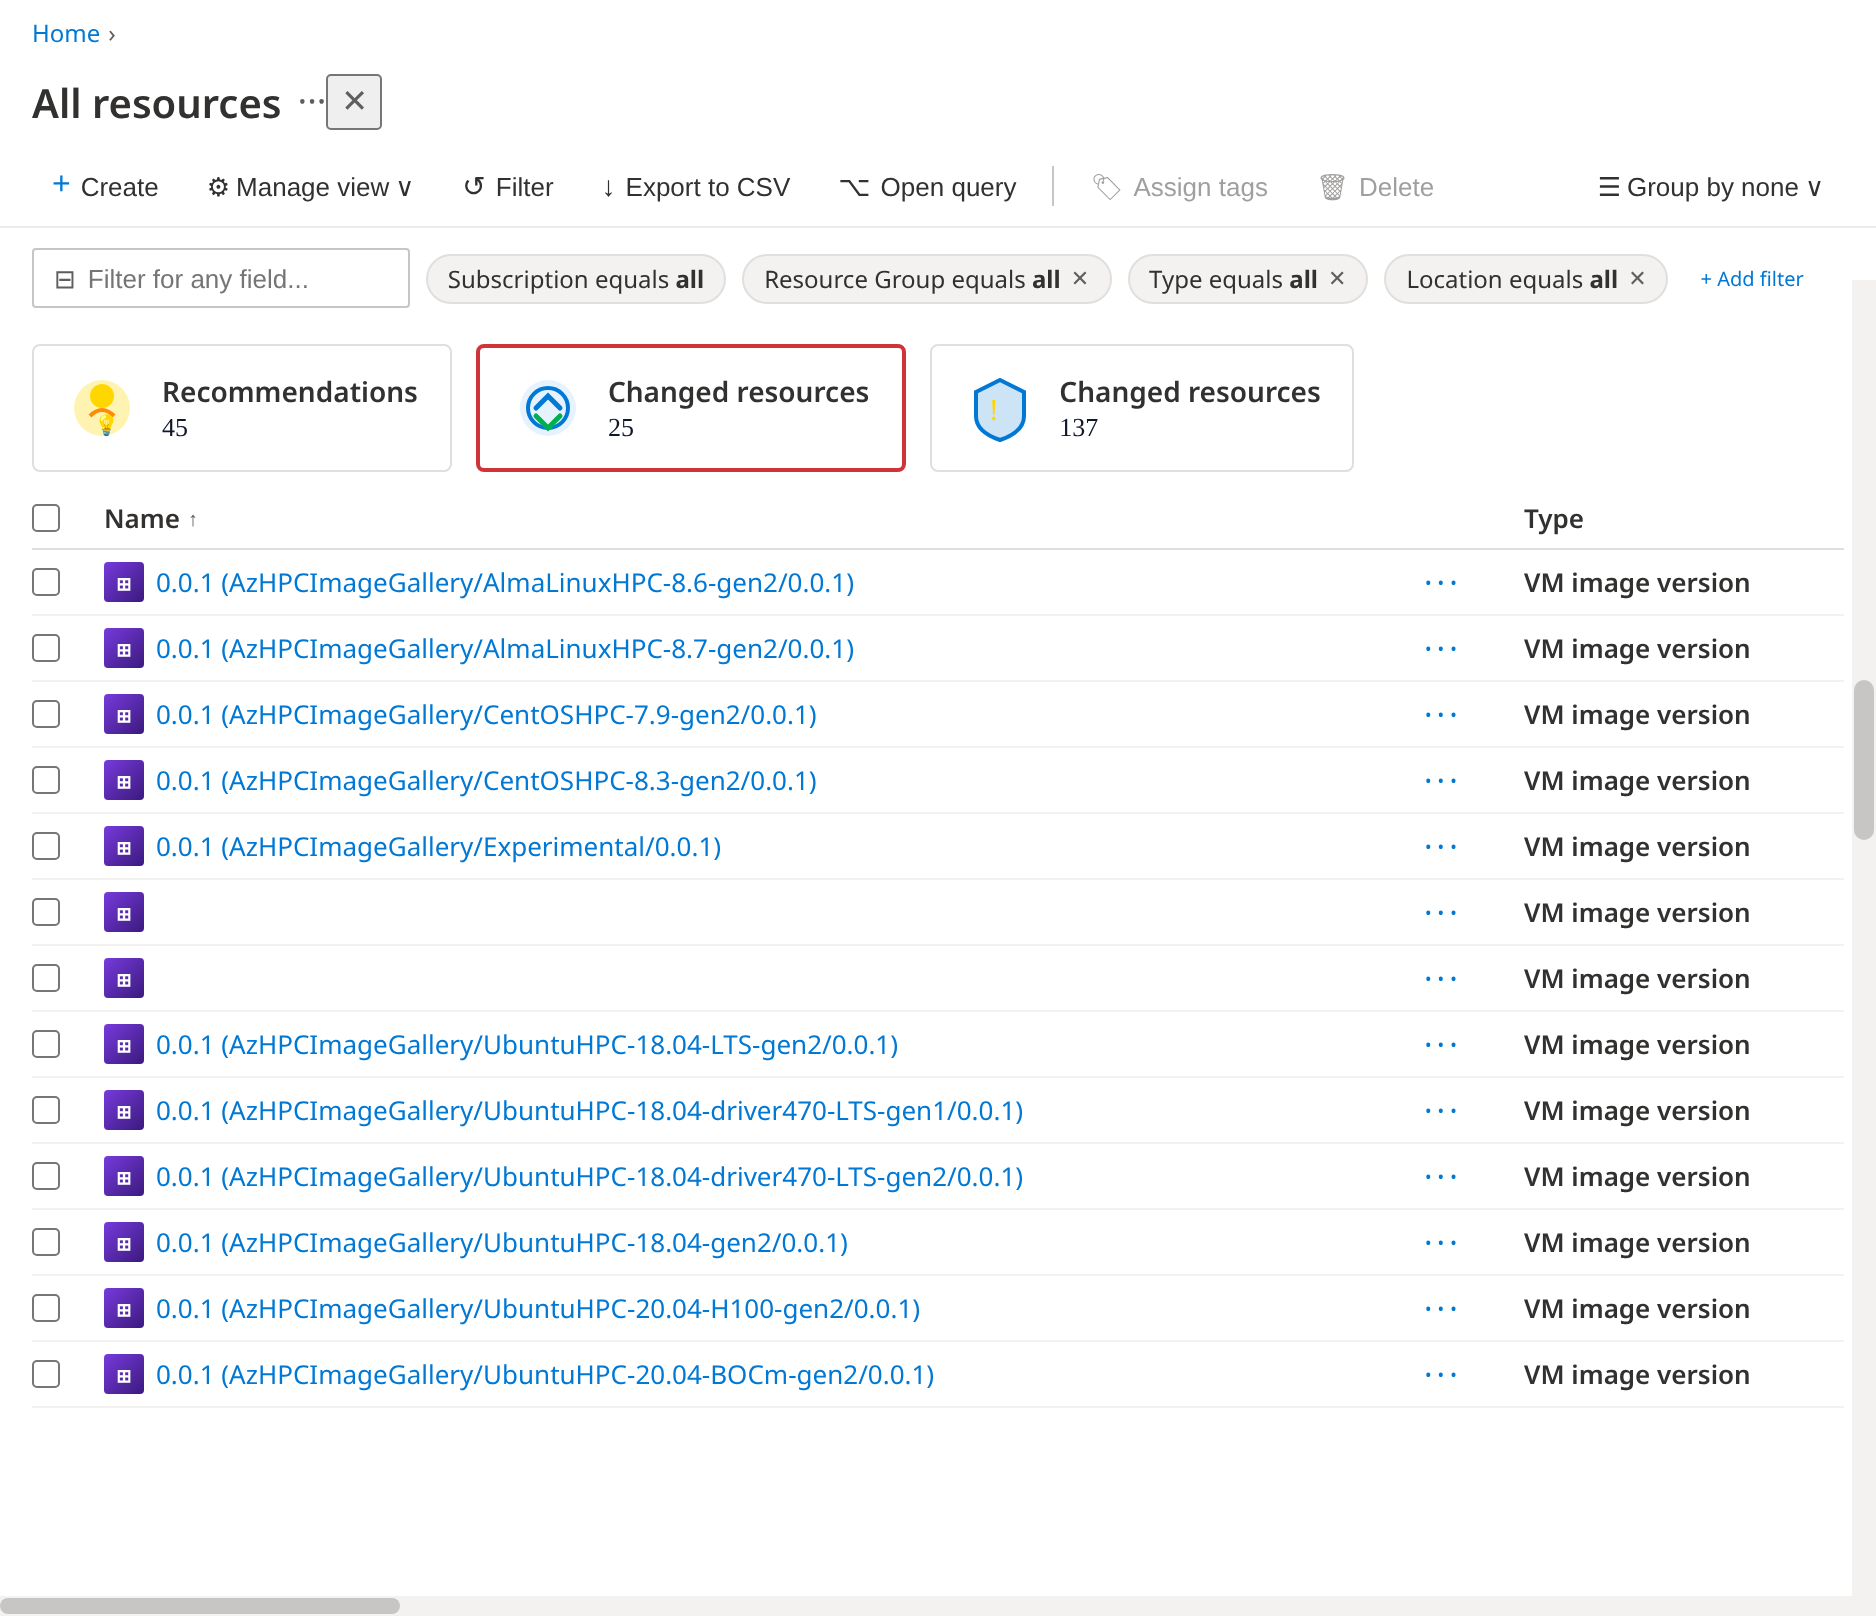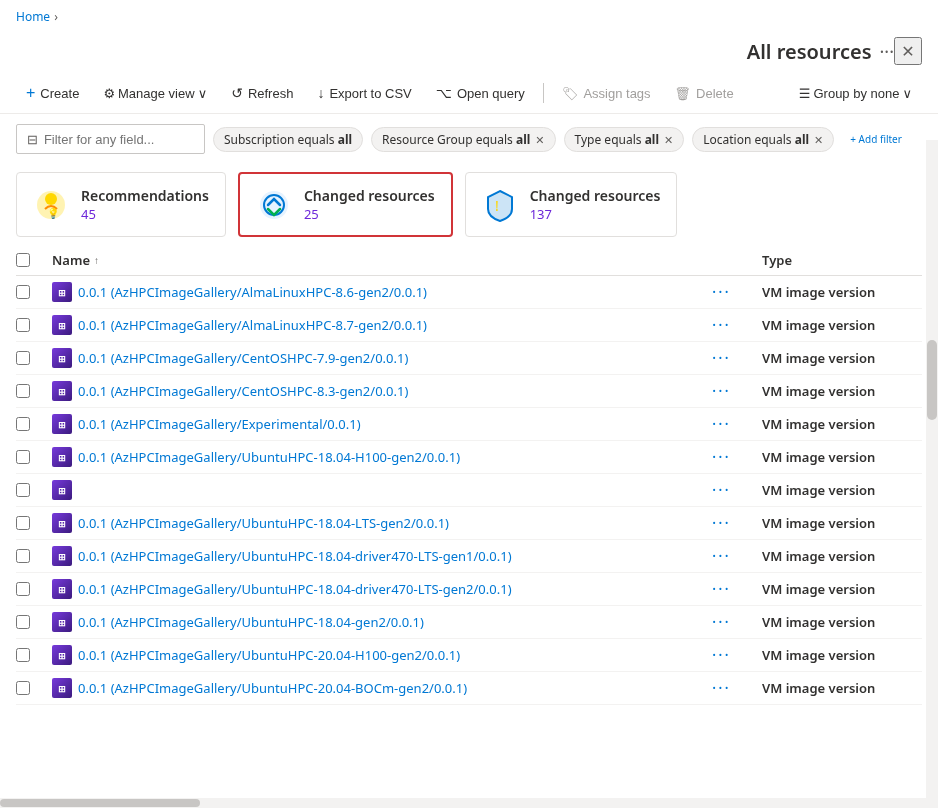--- a/index.html
+++ b/index.html
@@ -1,21 +1,21 @@
 <!DOCTYPE html>
 <html><head>
   <meta charset="utf-8">
   <style>
     * { box-sizing: border-box; margin: 0; padding: 0; }
     body { font-family: 'Segoe UI', system-ui, sans-serif; font-size: 13px; background: #fff; color: #323130; width: 938px; height: 808px; overflow: hidden; }
 
     .breadcrumb { padding: 8px 16px; font-size: 12px; color: #0078d4; display: flex; align-items: center; gap: 4px; }
     .breadcrumb span { color: #605e5c; }
 
-    .header { padding: 4px 16px 8px; display: flex; align-items: center; justify-content: flex-end; margin-left: 24px; }
+    .header { padding: 4px 16px 8px; display: flex; align-items: center; justify-content: flex-start; }
     .header-left { display: flex; align-items: center; gap: 8px; }
     .page-title { font-size: 20px; font-weight: 600; color: #323130; }
     .header-dots { color: #605e5c; font-size: 18px; cursor: pointer; }
     .close-btn { width: 28px; height: 28px; display: flex; align-items: center; justify-content: center; cursor: pointer; color: #605e5c; font-size: 16px; }
 
     .toolbar { padding: 6px 16px; display: flex; align-items: center; gap: 4px; border-bottom: 1px solid #edebe9; flex-wrap: wrap; }
     .toolbar-btn { display: flex; align-items: center; gap: 5px; padding: 5px 10px; border: none; background: transparent; color: #323130; cursor: pointer; border-radius: 2px; font-size: 13px; white-space: nowrap; }
     .toolbar-separator { width: 1px; height: 20px; background: #c8c6c4; margin: 0 4px; }
     .toolbar-btn-disabled { color: #a19f9d; cursor: default; }
     .toolbar-btn-dropdown { display: flex; align-items: center; gap: 3px; }
@@ -24,21 +24,21 @@
     .filter-input-container { border: 1px solid #c8c6c4; border-radius: 2px; padding: 5px 10px; display: flex; align-items: center; gap: 6px; background: #fff; }
     .filter-tag { background: #f3f2f1; border: 1px solid #e1dfdd; border-radius: 16px; padding: 3px 10px; font-size: 12px; display: flex; align-items: center; gap: 5px; }
     .filter-tag .close { cursor: pointer; color: #605e5c; font-size: 11px; }
     .add-filter-btn { display: flex; align-items: center; gap: 4px; color: #0078d4; cursor: pointer; font-size: 10px; padding: 3px 8px; }
 
     .cards-row { padding: 8px 16px; display: flex; gap: 12px; }
     .card { border: 1px solid #e1dfdd; border-radius: 4px; padding: 12px 16px; display: flex; align-items: center; gap: 12px; cursor: pointer; min-width: 170px; background: #fff; }
     .card.selected { border: 2px solid #d13438; }
     .card-icon { width: 36px; height: 36px; display: flex; align-items: center; justify-content: center; font-size: 22px; }
     .card-info .card-title { font-size: 14px; font-weight: 600; }
-    .card-info .card-count { font-size: 13px; color: #6d28d9; }
+    .card-info .card-count { font-size: 13px; color: #0f172a; font-family: Liberation Serif, serif; }
     .table-header { display: flex; align-items: center; padding: 6px 0; border-bottom: 1px solid #e1dfdd; position: sticky; top: 0; background: #fff; z-index: 1; }
     .col-check { width: 36px; display: flex; align-items: center; }
     .col-name { flex: 1; font-weight: 600; font-size: 13px; display: flex; align-items: center; gap: 4px; }
     .col-dots { width: 50px; }
     .col-type { width: 160px; font-weight: 600; font-size: 13px; }
 
     .table-row-item { display: flex; align-items: center; padding: 5px 0; border-bottom: 1px solid #f3f2f1; }
     .row-link { color: #0078d4; text-decoration: none; font-size: 13px; cursor: pointer; }
     .row-type { color: #323130; font-size: 13px; }
     .row-dots { color: #0078d4; font-size: 16px; cursor: pointer; letter-spacing: 2px; }
@@ -83,21 +83,21 @@
     </button>
 
     <button class="toolbar-btn toolbar-btn-dropdown">
       <span>⚙</span>
       <span>Manage view</span>
       <span>∨</span>
     </button>
 
     <button class="toolbar-btn">
       <span style="font-size:14px;">↺</span>
-      <span>Refresh</span>
+      <span>Filter</span>
     </button>
 
     <button class="toolbar-btn">
       <span style="font-size:14px;">↓</span>
       <span>Export to CSV</span>
     </button>
 
     <button class="toolbar-btn">
       <span style="font-size:14px;">⌥</span>
       <span>Open query</span>
@@ -302,21 +302,20 @@
     </div>
   </div>
         <div class="table-row-item">
     <div class="col-check">
       <input type="checkbox" style="">
     </div>
     <div style="display:flex;align-items:center;flex:1;">
       <div class="resource-icon vm-icon" style="width:20px;height:20px;min-width:20px;border-radius:2px;background:linear-gradient(135deg,#773adc,#3b1a7e);display:inline-flex;align-items:center;justify-content:center;margin-right:6px;">
         <span style="color:#fff;font-size:9px;font-weight:bold;">⊞</span>
       </div>
-      <a class="row-link" href="#">0.0.1 (AzHPCImageGallery/UbuntuHPC-18.04-H100-gen2/0.0.1)</a>
     </div>
     <div class="col-dots">
       <span class="row-dots">···</span>
     </div>
     <div class="col-type">
       <span class="row-type">VM image version</span>
     </div>
   </div>
         <div class="table-row-item">
     <div class="col-check">

